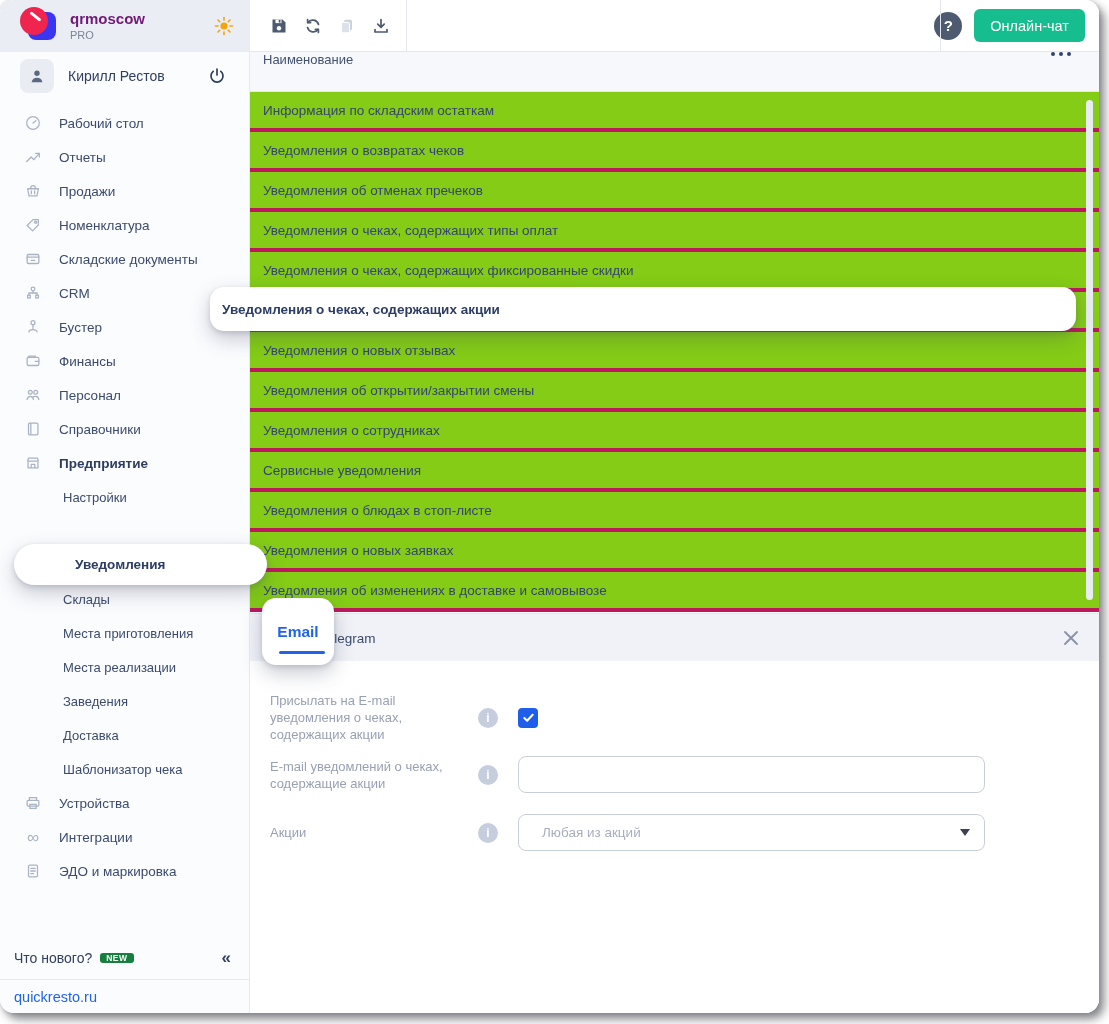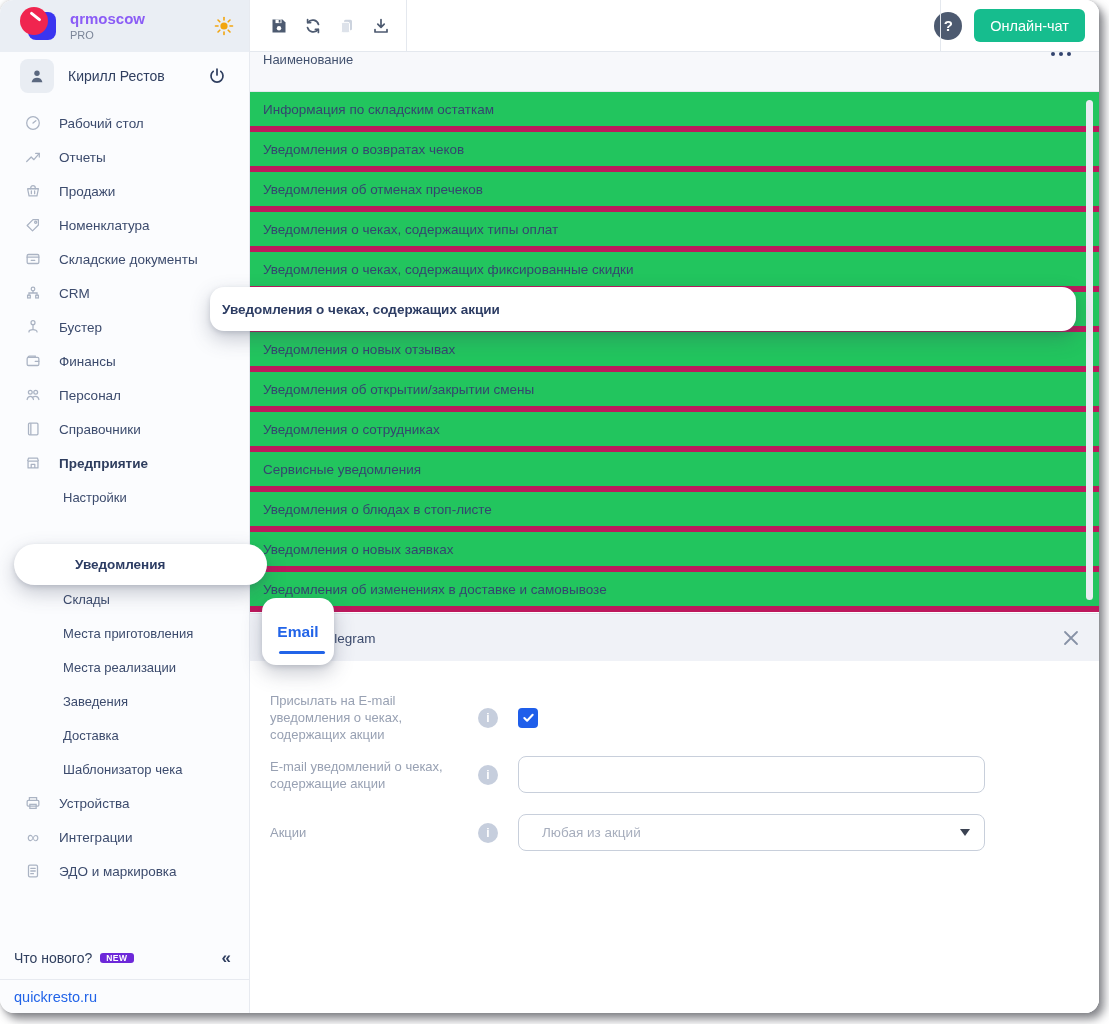--- a/index.html
+++ b/index.html
@@ -10,56 +10,56 @@
   .clip { position:absolute; inset:0; border-radius:14px; overflow:hidden; }
 
   
   .sidebar { position:absolute; left:0; top:0; width:250px; height:100%; background:#fbfcfe; border-right:1px solid #e7eaf0; }
   .sb-header { height:52px; background:#eaeef4; display:flex; align-items:center; padding:0 14px 0 20px; }
   .logo { position:relative; width:40px; height:38px; flex:0 0 auto; }
   .logo .sq { position:absolute; left:8px; top:5px; width:28px; height:28px; background:#3a35f0; border-radius:8px; }
   .logo .ci { position:absolute; left:0px; top:0px; width:28px; height:28px; background:#f0254f; border-radius:50%; }
   .logo .kn { position:absolute; left:9px; top:8px; width:13px; height:3px; background:#fff; border-radius:2px; transform:rotate(38deg); }
   .brand { margin-left:10px; flex:1; line-height:1.1; }
-  .brand .nm { font-size:15px; font-weight:bold; color:#8b5cf6; }
+  .brand .nm { font-size:15px; font-weight:bold; color:#701a75; }
   .brand .pl { font-size:11px; color:#7b8598; margin-top:1px; }
   .sun { width:22px; height:22px; }
   .sb-user { height:48px; display:flex; align-items:center; padding:0 22px 0 20px; }
   .avatar { width:34px; height:34px; background:#e9edf3; border-radius:8px; display:flex; align-items:center; justify-content:center; }
   .uname { margin-left:14px; flex:1; font-size:14px; color:#2f3e5f; }
   .menu { padding-top:6px; }
   .mi { height:34px; display:flex; align-items:center; padding-left:24px; cursor:pointer; }
   .mi .ic { width:18px; height:18px; color:#aab3c3; flex:0 0 auto; }
   .mi .lb { margin-left:17px; font-size:13.5px; color:#3c4b6d; }
   .mi.bold .lb { font-weight:bold; color:#2e3d5e; }
   .sub { height:34px; display:flex; align-items:center; padding-left:63px; font-size:13px; color:#3c4b6d; cursor:pointer; }
   .inf { font-size:17px; color:#aab3c3; line-height:1; }
   .sb-bottom { position:absolute; left:0; bottom:0; width:100%; }
   .wn-row { height:30px; display:flex; align-items:center; padding:0 18px 0 14px; }
   .wn-txt { font-size:14px; color:#31405f; }
-  .badge { margin-left:8px; background:#6d28d9; color:#fff; font-size:8.5px; font-weight:bold; letter-spacing:.5px; padding:0 6px; border-radius:3px; }
+  .badge { margin-left:8px; background:#15803d; color:#fff; font-size:8.5px; font-weight:bold; letter-spacing:.5px; padding:0 6px; border-radius:3px; }
   .collapse { margin-left:auto; font-size:17px; color:#2f3e5f; font-weight:bold; cursor:pointer; }
   .site-row { height:34px; border-top:1px solid #e7eaf0; margin-top:6px; display:flex; align-items:center; padding-left:14px; }
   .site-row a { font-size:14.5px; color:#2264e8; text-decoration:none; }
 
   
   .main { position:absolute; left:250px; top:0; right:0; bottom:0; background:#fff; }
   .toolbar { height:52px; background:#fff; border-bottom:1px solid #e4e8ee; display:flex; align-items:center; position:relative; }
   .tbi { width:34px; height:34px; display:flex; align-items:center; justify-content:center; cursor:pointer; }
   .tb-div { position:absolute; top:0; height:52px; width:1px; background:#e4e8ee; }
   .help { width:28px; height:28px; border-radius:50%; background:#4d5a70; color:#fff; font-size:15px; font-weight:bold;
           display:flex; align-items:center; justify-content:center; cursor:pointer; }
   .chat-btn { margin:0 14px 0 12px; height:33px; padding:0 16px; background:#16bd8e; color:#fff; border:none; border-radius:6px;
               font-size:14.5px; font-family:inherit; cursor:pointer; }
   .thead { height:40px; background:#f7f8fb; border-bottom:1px solid #e4e8ee; display:flex; padding:0 28px 0 13px; }
   .thead .tt { font-size:13px; color:#42516e; }
   .dots { margin-left:auto; display:flex; gap:4px; cursor:pointer; }
   .dots i { width:4px; height:4px; border-radius:50%; background:#33446e; }
-  .trow { height:40px; border-bottom:6px solid #be185d; display:flex; align-items:center; padding-left:13px;
-          font-size:13.5px; color:#35456f; background:#22c55e; cursor:pointer; }
+  .trow { height:40px; border-bottom:4px solid #be185d; display:flex; align-items:center; padding-left:13px;
+          font-size:13.5px; color:#35456f; background:#84cc16; cursor:pointer; }
   .scroll-thumb { position:absolute; right:6px; top:100px; width:7px; height:500px; background:#e9edf2; border-radius:4px; cursor:pointer; }
 
   
   .pill-row { position:absolute; left:210px; top:287px; width:866px; height:44px; background:#fff; border-radius:14px;
               box-shadow:0 8px 20px rgba(60,70,95,.28), 0 2px 5px rgba(60,70,95,.18); display:flex; align-items:center;
               padding-left:12px; font-size:13.5px; font-weight:bold; color:#2c3c63; z-index:30; cursor:pointer; }
   .pill-side { position:absolute; left:14px; top:544px; width:253px; height:41px; background:#fff; border-radius:21px;
                box-shadow:0 8px 20px rgba(60,70,95,.28), 0 2px 5px rgba(60,70,95,.18); display:flex; align-items:center;
                padding-left:61px; font-size:13.5px; font-weight:bold; color:#2c3c63; z-index:30; cursor:pointer; }
   .pill-email { position:absolute; left:262px; top:598px; width:72px; height:67px; background:#fff; border-radius:14px;

